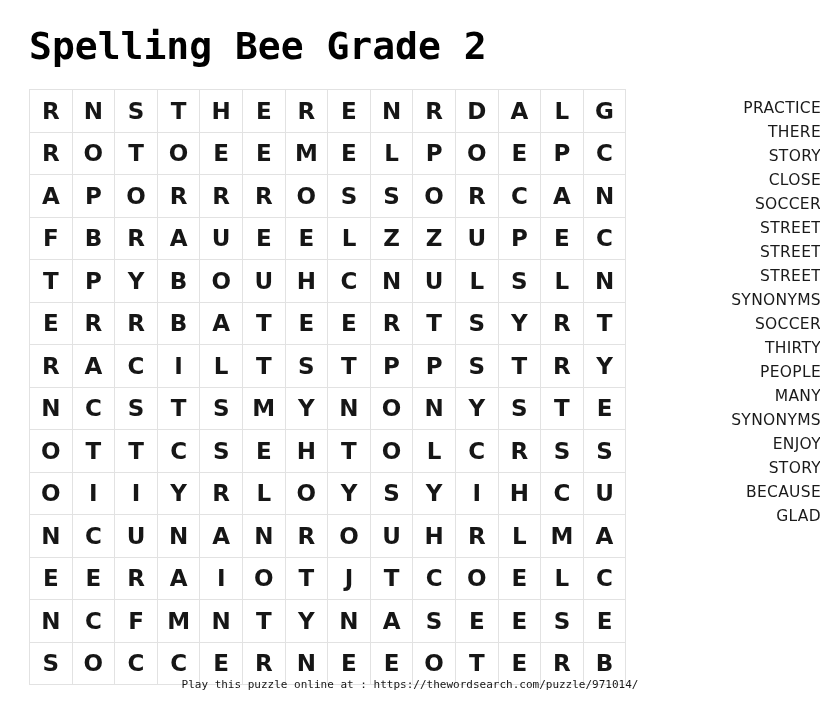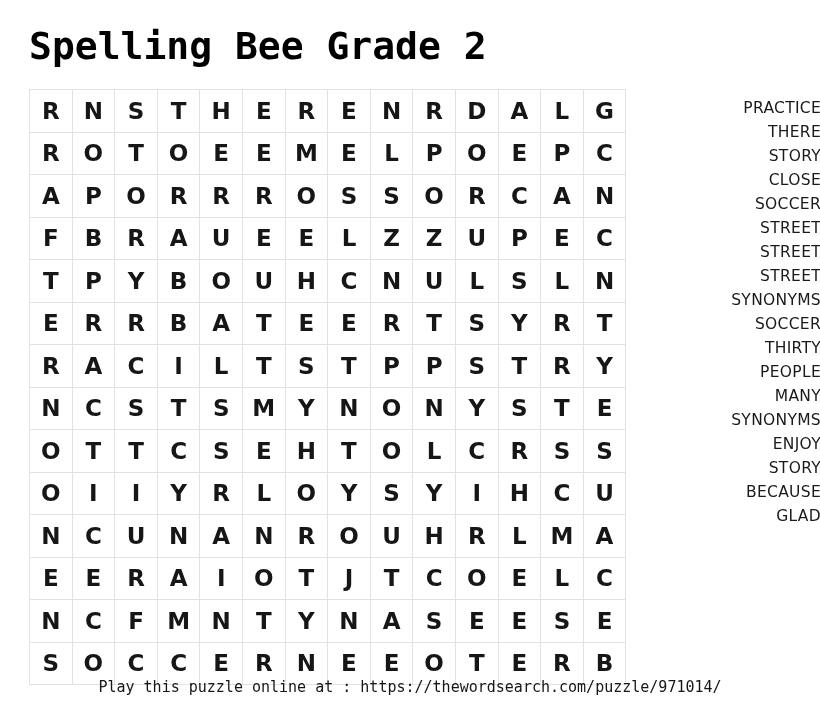--- a/index.html
+++ b/index.html
@@ -79,21 +79,21 @@
   }
 
   
   .footer-note {
     position: absolute;
     left: 0;
     top: 678px;
     width: 820px;
     text-align: center;
     font-family: "DejaVu Sans Mono", monospace;
-    font-size: 15px;
+    font-size: 11px;
     color: #161616;
     white-space: nowrap;
   }
 </style>
 </head>
 <body>
 
 <div id="page">
 
   <div class="puzzle-title">Spelling Bee Grade 2</div>

